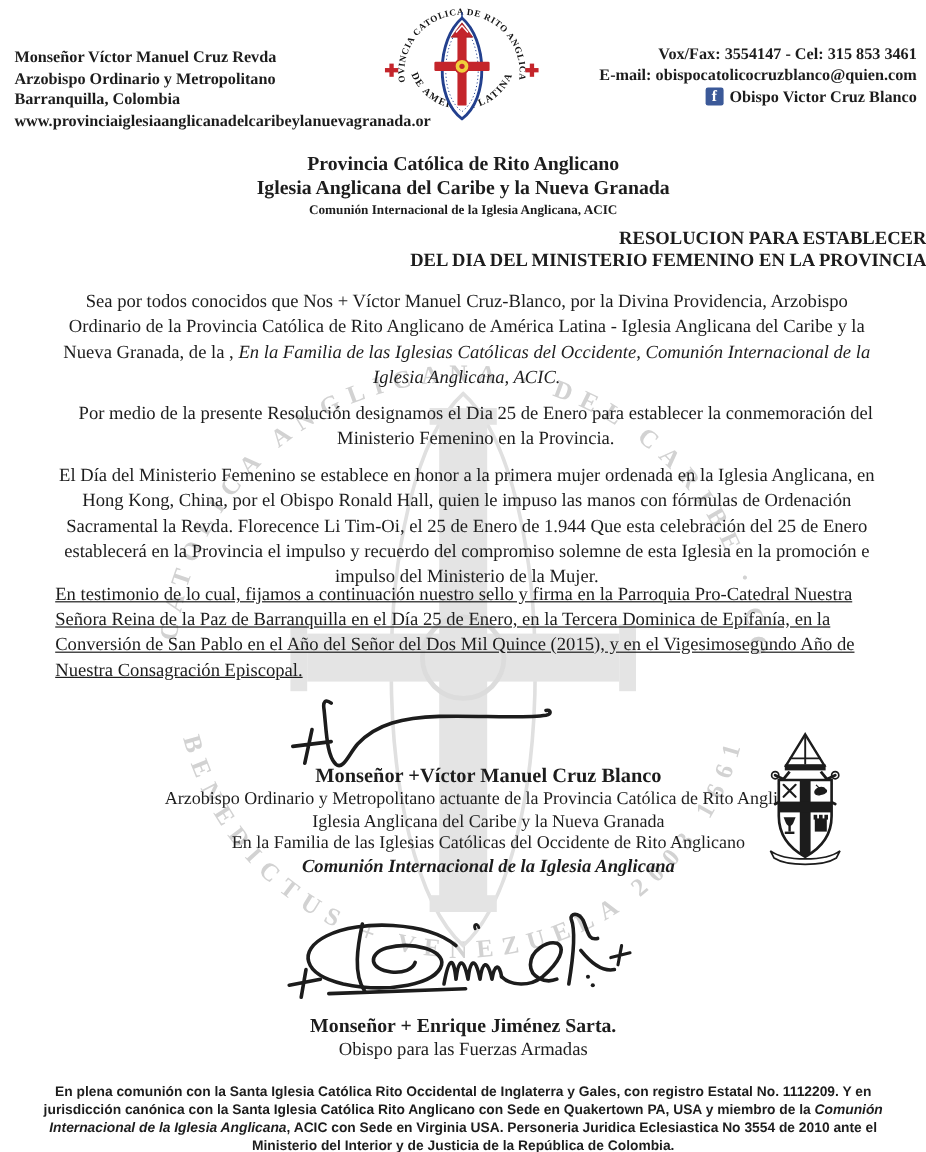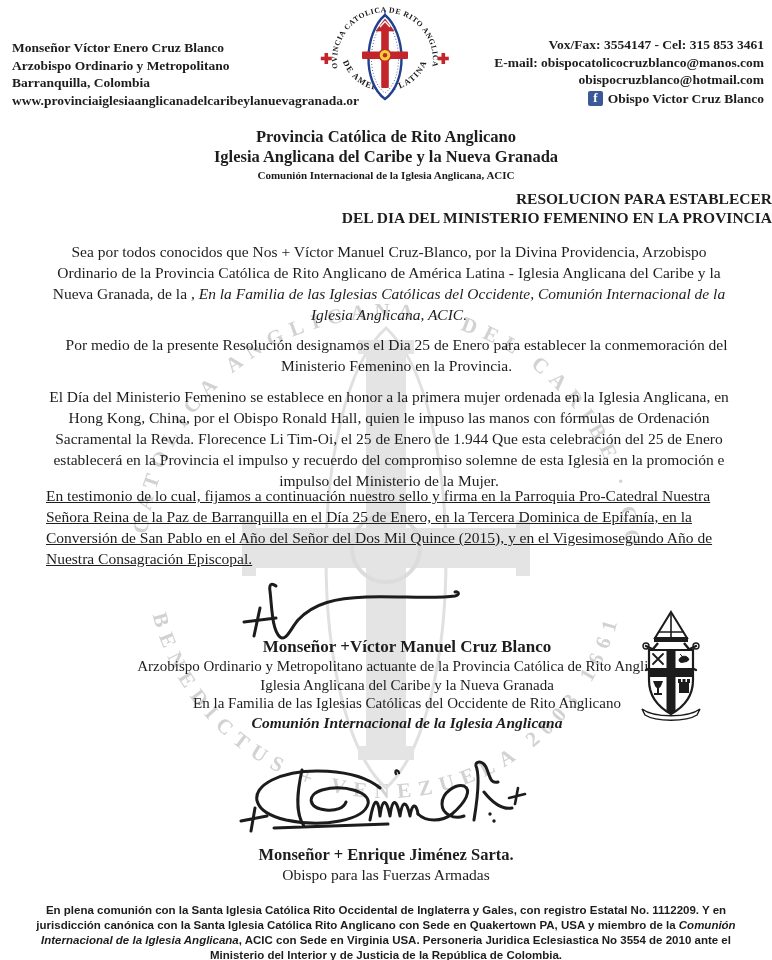--- a/index.html
+++ b/index.html
@@ -76,30 +76,29 @@
       <rect x="246" y="462" width="56" height="14"></rect>
       <rect x="130" y="236" width="14" height="56"></rect>
       <rect x="404" y="236" width="14" height="56"></rect>
     </g>
     <circle cx="274" cy="264" r="34" stroke="#dcdcdc" stroke-width="4" fill="#ffffff" fill-opacity="0"></circle>
   </svg>
 
   <div class="content">
 
     <div class="abs hdr-left">
-      <div>Monseñor Víctor Enero Cruz Blanco</div>
+      <div>Monseñor Víctor Manuel Cruz Revda</div>
       <div>Arzobispo Ordinario y Metropolitano</div>
       <div>Barranquilla, Colombia</div>
       <div>www.provinciaiglesiaanglicanadelcaribeylanuevagranada.or</div>
     </div>
 
     <div class="abs hdr-right">
       <div>Vox/Fax: 3554147 -  Cel: 315 853 3461</div>
-      <div>E-mail: obispocatolicocruzblanco@manos.com</div>
-      <div>obispocruzblanco@hotmail.com</div>
+      <div>E-mail: obispocatolicocruzblanco@quien.com</div>
       <div class="fb-row">
         <span class="fb-icon">f</span>
         <span>Obispo Victor Cruz Blanco</span>
       </div>
     </div>
 
     <svg class="abs seal" width="150" height="113" viewBox="0 0 150 113" aria-hidden="true">
       <defs>
         <path id="sealTop" d="M 28,68 A 48,48 0 1 1 122,68"></path>
         <path id="sealBottom" d="M 33,60 A 45,45 0 0 0 117,60"></path>

